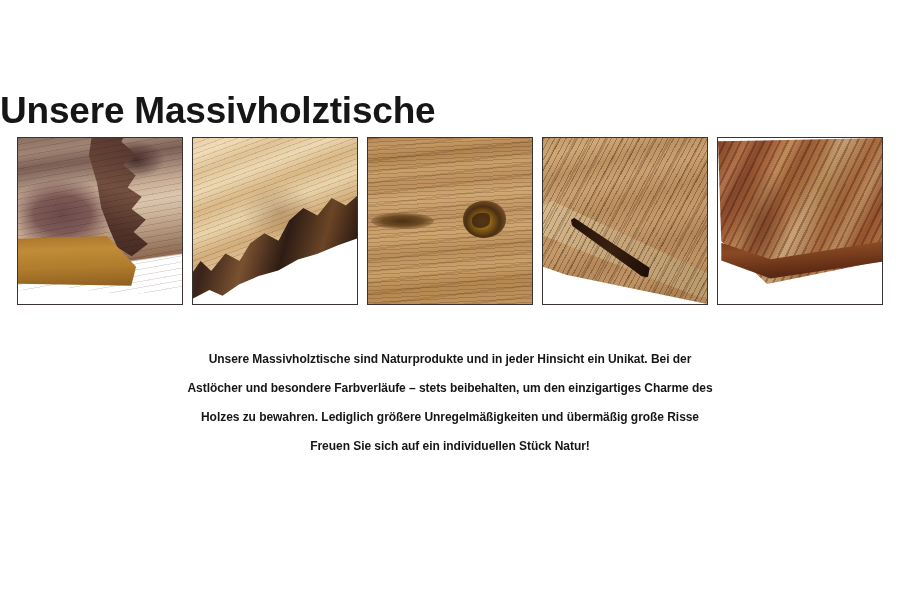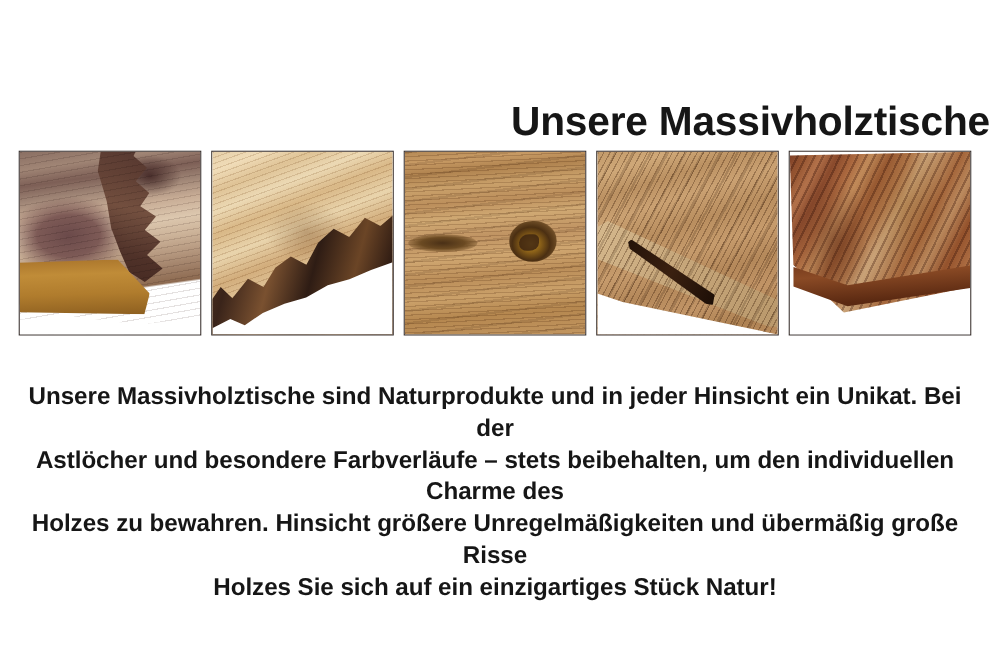--- a/index.html
+++ b/index.html
@@ -20,21 +20,21 @@
     height: 600px;
     background: #ffffff;
   }
 
   
   .page-title {
     position: absolute;
     top: 66px;
     left: 0;
     width: 900px;
-    text-align: right;
+    text-align: left;
     font-size: 37px;
     font-weight: bold;
     letter-spacing: -0.2px;
     color: #161616;
     line-height: 1.1;
   }
 
   
   .gallery {
     position: absolute;
@@ -253,21 +253,21 @@
     clip-path: polygon(0% 44%, 30% 96%, 100% 34%, 100% 100%, 0% 100%);
   }
 
   
   .body-copy {
     position: absolute;
     top: 345px;
     left: 24px;
     width: 852px;
     text-align: center;
-    font-size: 22px;
+    font-size: 12px;
     font-weight: bold;
     line-height: 29px;
     color: #161616;
     letter-spacing: -0.05px;
   }
   .body-copy p { margin: 0; }
 </style>
 </head>
 <body>
 
@@ -315,18 +315,18 @@
         <div class="p5-figure"></div>
         <div class="p5-side"></div>
         <div class="p5-white"></div>
       </div>
     </div>
 
   </div>
 
   <div class="body-copy">
     <p>Unsere Massivholztische sind Naturprodukte und in jeder Hinsicht ein Unikat. Bei der</p>
-    <p>Astlöcher und besondere Farbverläufe – stets beibehalten, um den individuellen Charme des</p>
-    <p>Holzes zu bewahren. Hinsicht größere Unregelmäßigkeiten und übermäßig große Risse</p>
-    <p>Holzes Sie sich auf ein einzigartiges Stück Natur!</p>
+    <p>Astlöcher und besondere Farbverläufe – stets beibehalten, um den einzigartiges Charme des</p>
+    <p>Holzes zu bewahren. Lediglich größere Unregelmäßigkeiten und übermäßig große Risse</p>
+    <p>Freuen Sie sich auf ein individuellen Stück Natur!</p>
   </div>
 
 </div>
 
 </body></html>

